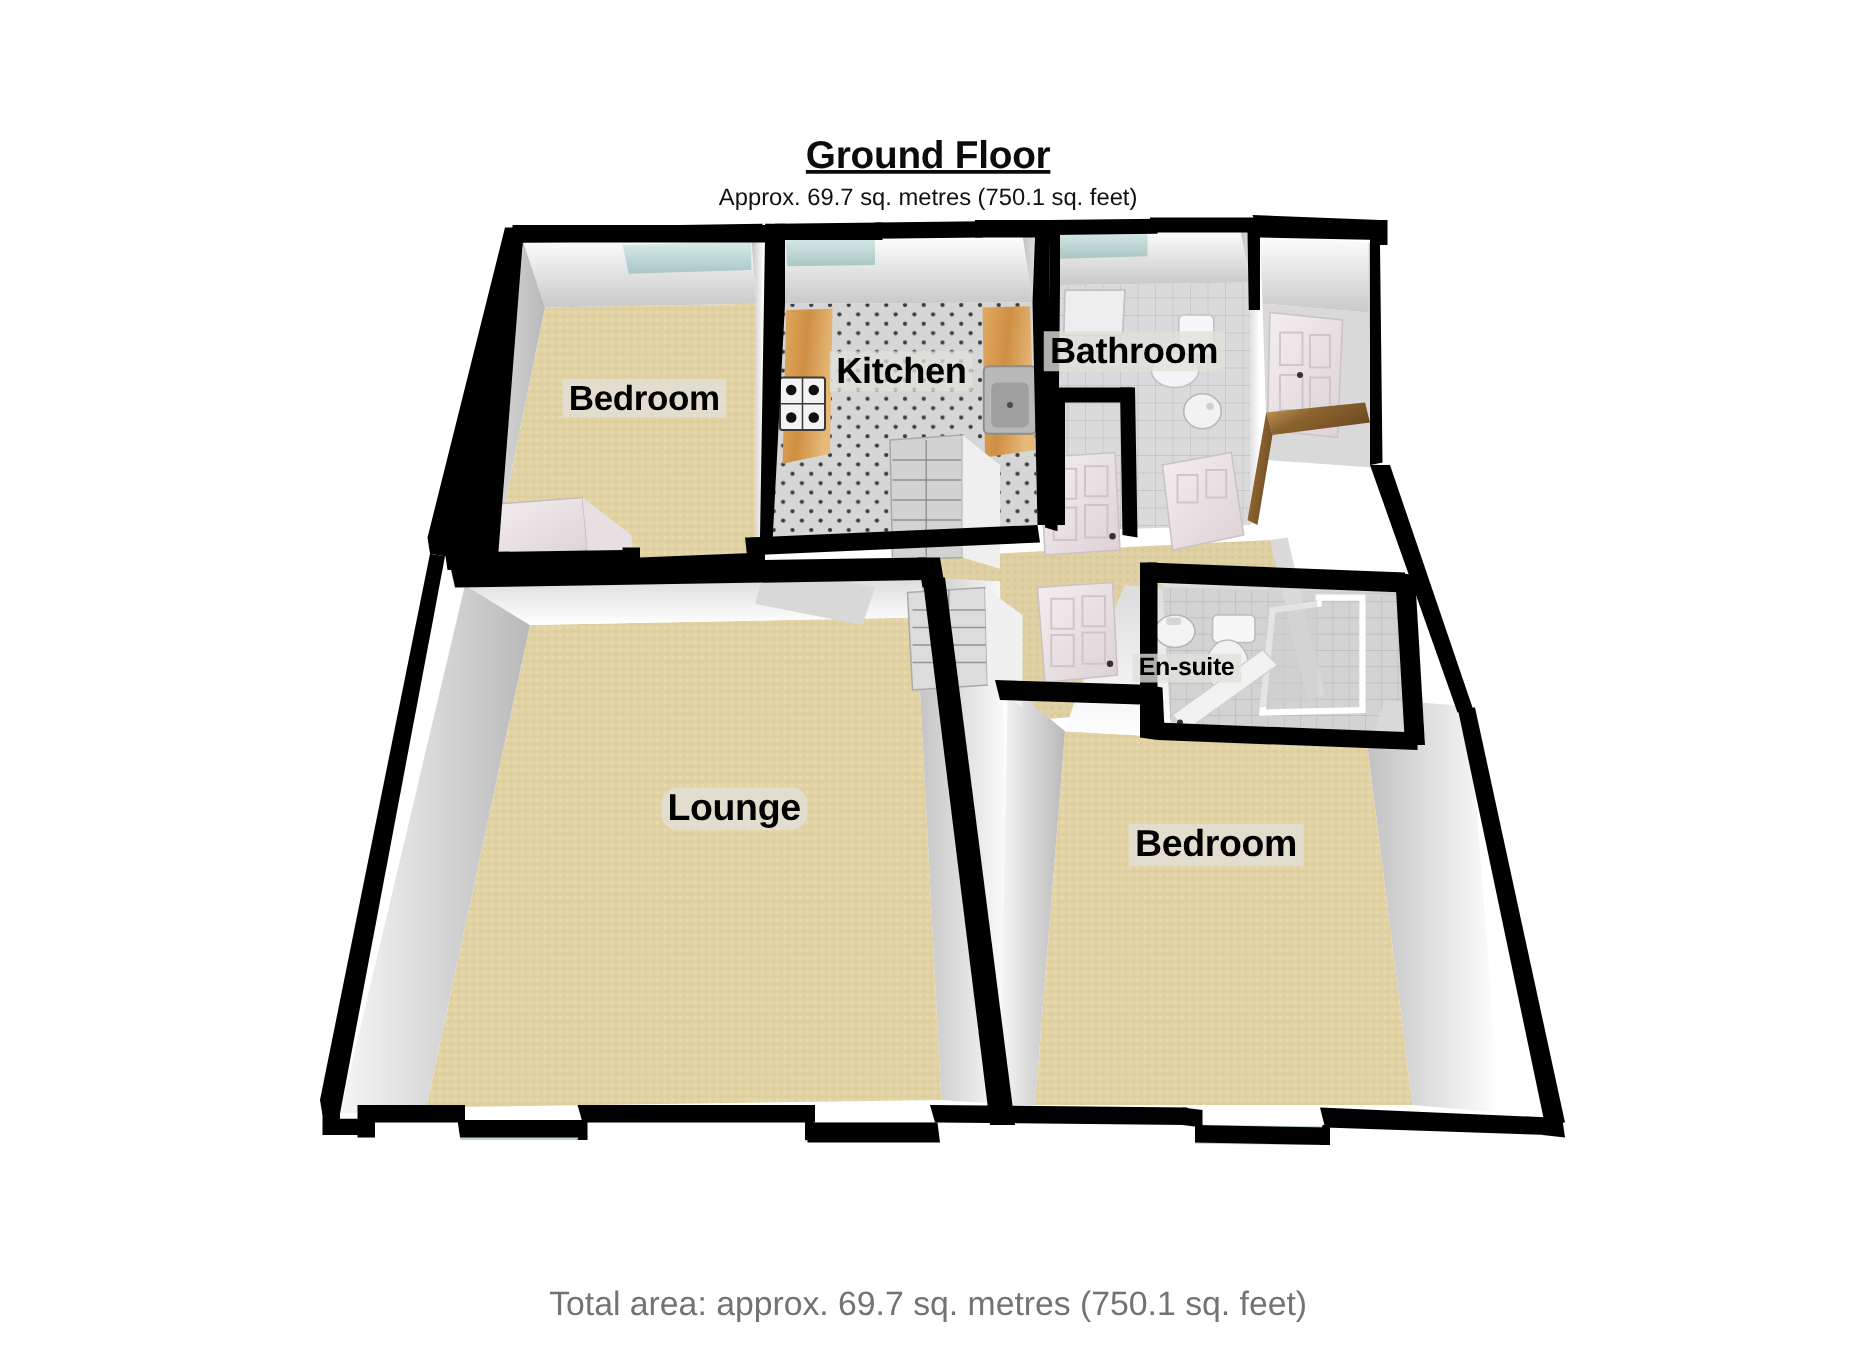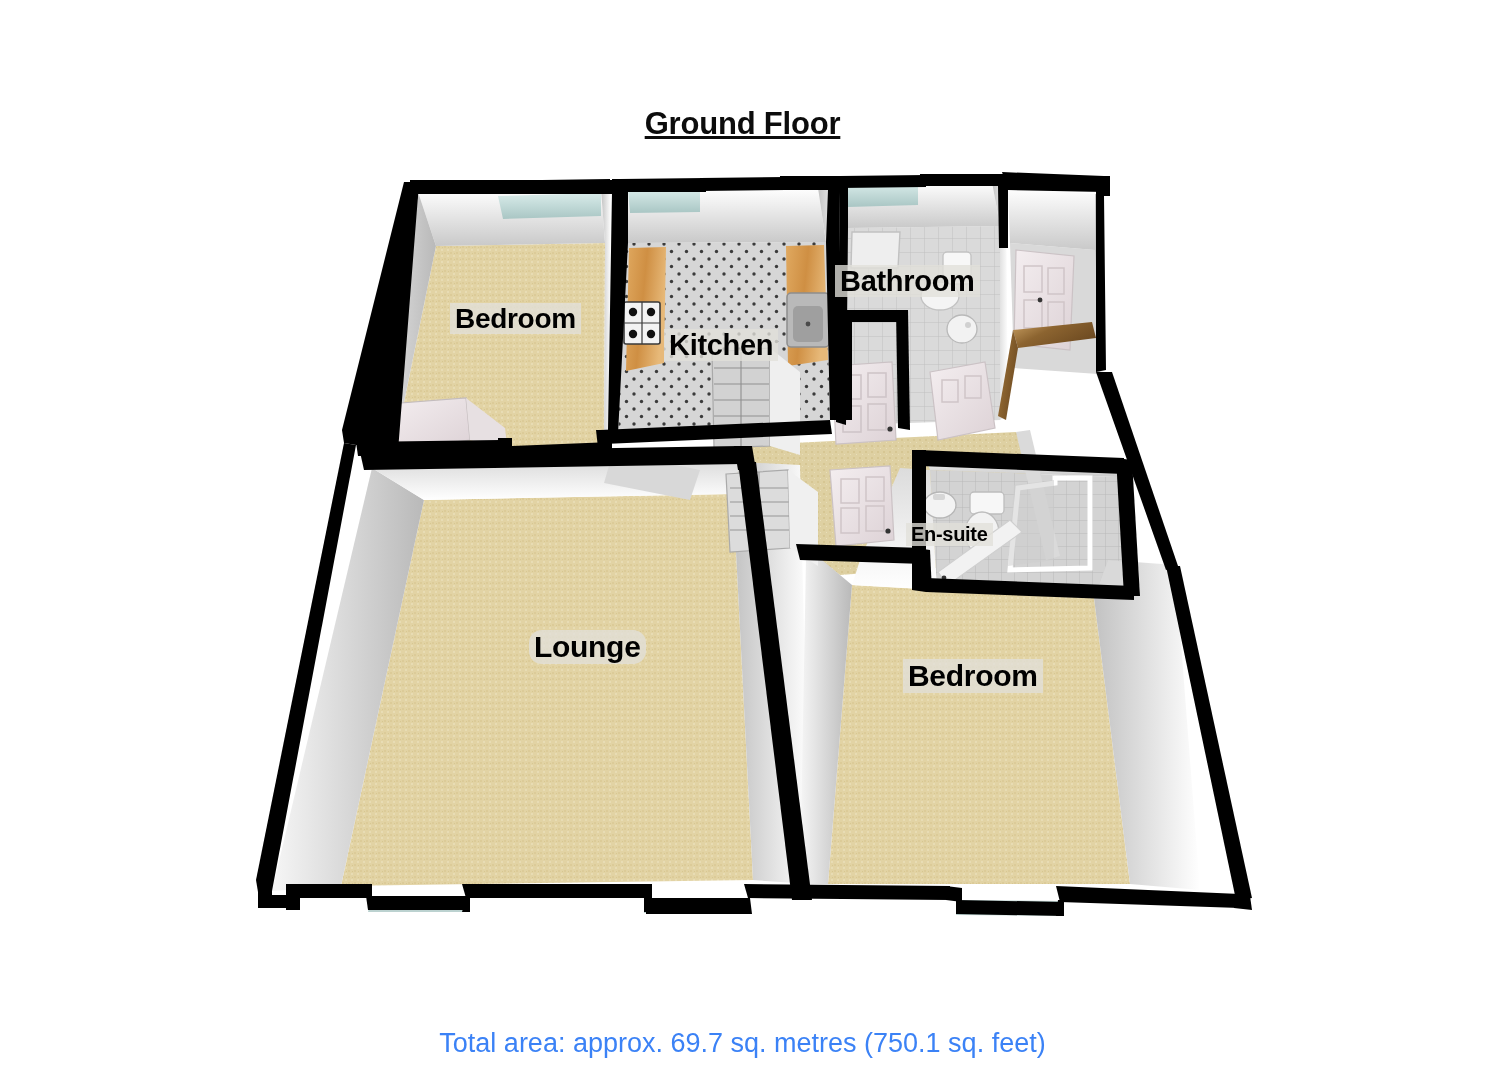--- a/index.html
+++ b/index.html
@@ -14,49 +14,50 @@
   #title{
     position:absolute;left:0;right:0;top:106px;text-align:center;
     font-size:31px;font-weight:bold;color:#0c0c0c;letter-spacing:-0.2px;text-decoration:underline;
   }
   #subtitle{
     position:absolute;left:0;right:0;top:148px;text-align:center;
     font-size:19px;font-weight:normal;color:#111;
   }
   #totalarea{
     position:absolute;left:0;right:0;top:1028px;text-align:center;
-    font-size:27px;font-weight:normal;color:#3b82f6;
+    font-size:27px;font-weight:normal;color:#737373;
   }
 
   
   #plan{position:absolute;left:0;top:0;width:1485px;height:1080px;}
 
   
   .rlabel{
     position:absolute;
     font-weight:bold;color:#000;
     background:rgba(226,224,218,0.78);
     padding:1px 5px;
     white-space:nowrap;
     line-height:1.05;
     letter-spacing:-0.3px;
   }
   .rl-bed1{left:450px;top:303px;font-size:28px;}
-  .rl-kitchen{left:664px;top:281px;font-size:29px;margin-top:48px;}
+  .rl-kitchen{left:664px;top:281px;font-size:29px;}
   .rl-bath{left:835px;top:265px;font-size:29px;}
   .rl-ensuite{left:906px;top:523px;font-size:20px;}
   .rl-lounge{left:529px;top:630px;font-size:30px;border-radius:13px;}
   .rl-bed2{left:903px;top:659px;font-size:30px;}
 </style>
 </head>
 <body>
 
 <div id="stage">
 
   <div id="title">Ground Floor</div>
+  <div id="subtitle">Approx. 69.7 sq. metres (750.1 sq. feet)</div>
 
   <svg id="plan" viewBox="0 0 1485 1080">
     <defs>
 
       <pattern id="carpet" width="6" height="6" patternUnits="userSpaceOnUse">
         <rect width="6" height="6" fill="#e2d3a4"></rect>
         <rect x="0" y="0" width="2" height="2" fill="#dccb98"></rect>
         <rect x="3" y="3" width="2" height="2" fill="#e8dcb4"></rect>
         <rect x="4" y="1" width="1" height="1" fill="#d7c791"></rect>
       </pattern>

